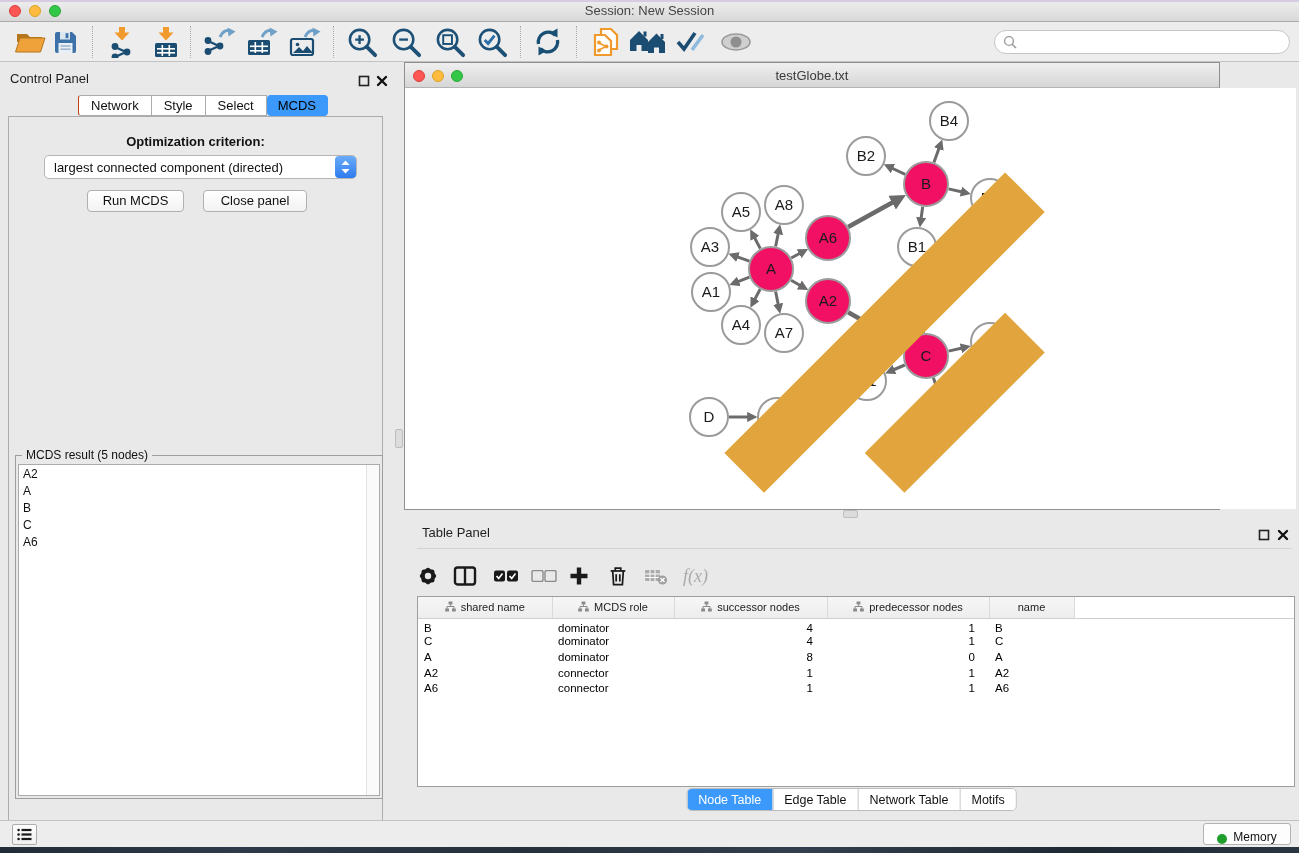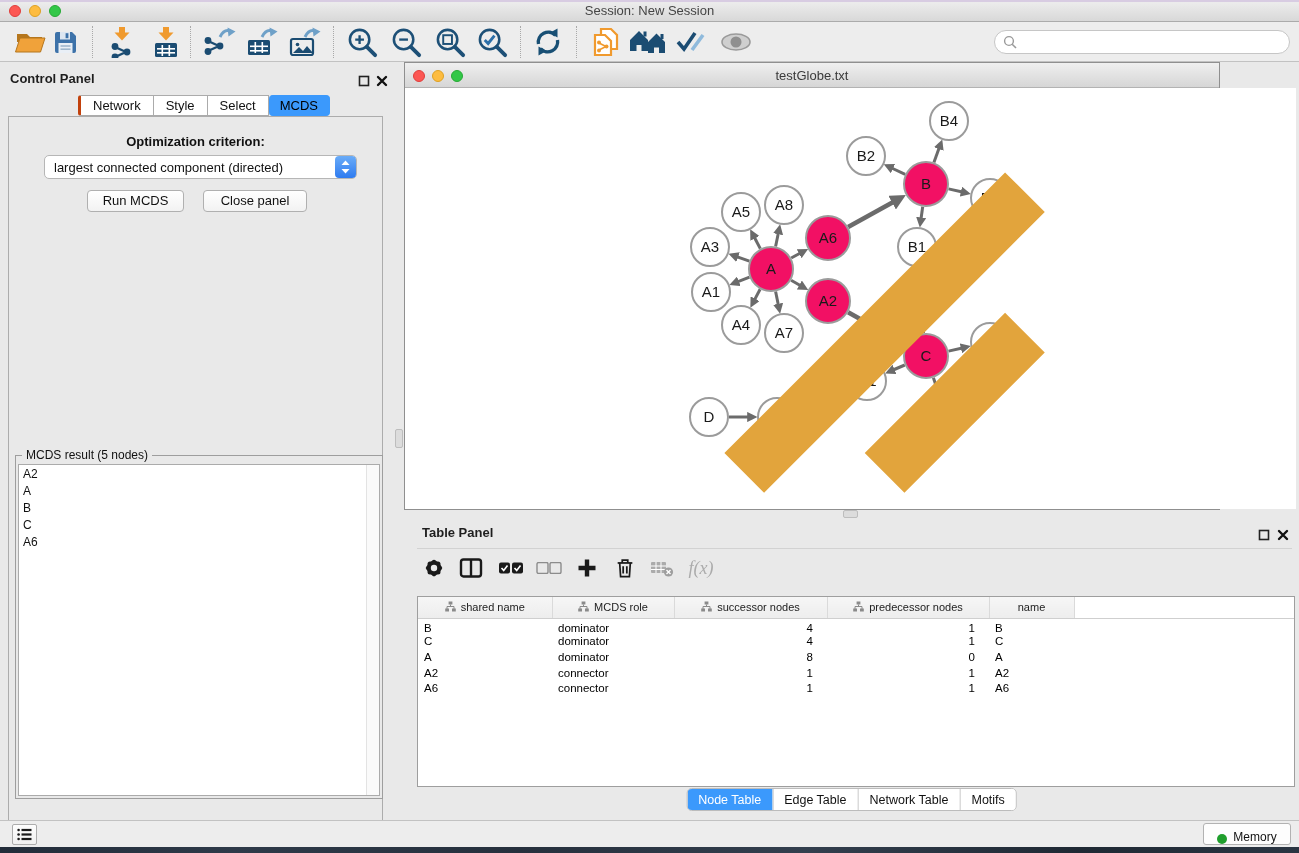--- a/index.html
+++ b/index.html
@@ -20,28 +20,28 @@
   
   .toolbar { left:0; top:22px; width:1299px; height:40px; background:#EDEDED; border-bottom:1px solid #C2C2C2; }
   .tbtn { position:absolute; top:2px; width:40px; height:36px; display:flex; align-items:center; justify-content:center; cursor:default; }
   .tsep { position:absolute; top:4px; height:32px; width:0; border-left:1px dotted #A9A9A9; }
   .searchbox { position:absolute; right:9px; top:8px; width:296px; height:24px; background:#FFF;
     border:1px solid #C6C6C6; border-radius:12px; display:flex; align-items:center; padding-left:8px; }
   .searchbox input { border:none; outline:none; flex:1; font-size:12px; background:transparent; margin-left:5px; font-family:"Liberation Sans",sans-serif; }
 
   
   .control-panel { left:0; top:62px; width:390px; height:758px; background:#E9E9E9; }
-  .panel-titlebar { position:relative; height:33px;font-weight:bold; }
+  .panel-titlebar { position:relative; height:33px; }
   .panel-title { position:absolute; left:10px; top:9px; font-size:13px; color:#1E1E1E; }
   .float-btn { position:absolute; top:11px; width:12px; height:12px; }
   .close-btn { position:absolute; top:11px; width:12px; height:12px; }
   .cp-tabs { position:absolute; left:78px; top:33px; display:flex; }
   .cp-tab { background:#FFF; border:1px solid #ABABAB; border-left:none; height:21px; line-height:20px;
     padding:0 12px; font-size:13px; color:#111; }
-  .cp-tab:first-child { border-left:3px solid #c2410c; border-radius:3px 0 0 3px; }
+  .cp-tab:first-child { border-left:1px solid #c2410c; border-radius:3px 0 0 3px; }
   .cp-tab.active { background:#3B99FC; color:#000000; border-color:#3B99FC; border-radius:4px; padding:0 11px; }
   .cp-box { position:absolute; left:8px; top:54px; width:375px; height:813px; border:1px solid #ACACAC; background:#E9E9E9; }
   .opt-label { position:absolute; top:17px; width:100%; text-align:center; font-size:13px; font-weight:bold; color:#111; }
   .dropdown { position:absolute; left:35px; top:38px; width:313px; height:24px; background:#FFF; border:1px solid #B6B6B6;
     border-radius:5px; display:flex; align-items:center; }
   .dropdown .dd-text { flex:1; padding-left:9px; font-size:13px; color:#111; white-space:nowrap; overflow:hidden; }
   .dd-stepper { width:21px; height:22px; margin-right:0px; border-radius:4px; background:linear-gradient(#6AACF8,#2E7BF0);
     display:flex; flex-direction:column; align-items:center; justify-content:center; gap:2px; }
   .btn { position:absolute; height:22px; background:linear-gradient(#FFFFFF,#F2F2F2); border:1px solid #B0B0B0; border-radius:4px;
     font-size:13px; color:#111; text-align:center; line-height:20px; }
@@ -60,21 +60,21 @@
   .net-canvas svg { width:100%; height:100%; display:block; }
   .resize-grip { position:absolute; right:1px; bottom:1px; }
 
   
   .v-split { left:395px; top:429px; width:8px; height:19px; background:#DCDCDC; border:1px solid #BDBDBD; border-radius:2px; }
   .h-split { left:843px; top:510px; width:15px; height:8px; background:#DCDCDC; border:1px solid #BDBDBD; border-radius:2px; }
 
   
   .table-panel { left:404px; top:522px; width:895px; height:292px; background:#E9E9E9; }
   .tp-toolbar { position:absolute; left:13px; right:7px; top:26px; height:46px; border-top:1px solid #D2D2D2; }
-  .tp-btn { position:absolute; top:4px; width:36px; height:30px; display:flex; align-items:center; justify-content:center; }
+  .tp-btn { position:absolute; top:12px; width:36px; height:30px; display:flex; align-items:center; }
   .fx-label { font-size:18px; font-family:"Liberation Serif", serif; font-style:italic; color:#ABABAB; }
   .tp-table-wrap { position:absolute; left:13px; top:74px; width:878px; height:191px; background:#FFF; border:1.5px solid #9E9E9E; overflow:hidden; }
   table.data { border-collapse:collapse; table-layout:fixed; width:100%; }
   table.data th { height:21px; background:linear-gradient(#F6F6F6,#EDEDED); border-right:1px solid #DADADA; border-bottom:1px solid #CFCFCF;
     font-size:11px; font-weight:normal; color:#222; text-align:center; white-space:nowrap; overflow:hidden; }
   table.data th.filler { background:#FFF; border-right:none; }
   table.data th svg { vertical-align:-1px; margin-right:5px; }
   table.data td { height:15.6px; font-size:11.5px; color:#000; padding-left:6px; white-space:nowrap; overflow:hidden; }
   table.data td.num { text-align:right; padding-right:14px; }
   table.data tbody tr:first-child td { padding-top:3px; }

